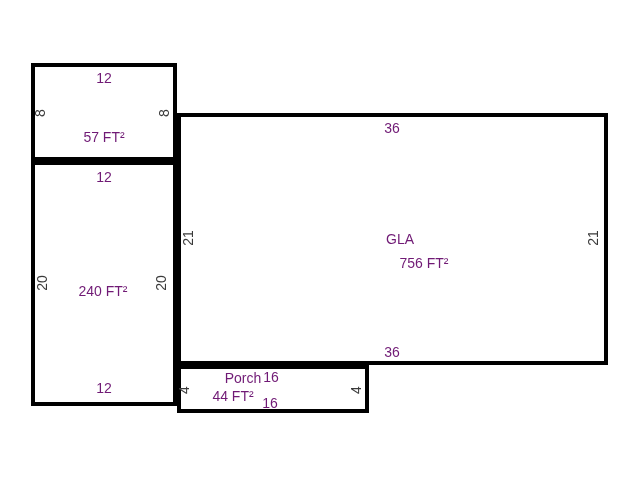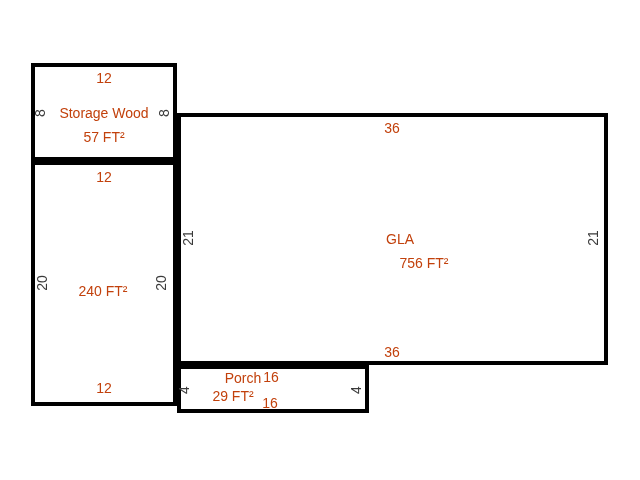--- a/index.html
+++ b/index.html
@@ -24,21 +24,21 @@
   .room-storage { left: 31px; top: 63px;  width: 146px; height: 98px;  }
   .room-fin     { left: 31px; top: 161px; width: 146px; height: 245px; }
   .room-gla     { left: 177px; top: 113px; width: 431px; height: 252px; }
   .room-porch   { left: 177px; top: 365px; width: 192px; height: 48px;  }
 
   .label {
     position: absolute;
     transform: translate(-50%, -50%);
     font-size: 14px;
     line-height: 1;
-    color: #c2410c;
+    color: #701a75;
     white-space: nowrap;
     z-index: 2;
   }
   .vlabel {
     position: absolute;
     transform: translate(-50%, -50%) rotate(-90deg);
     font-size: 14px;
     line-height: 1;
     color: #3a3a3a;
     white-space: nowrap;
@@ -77,37 +77,36 @@
 
 <div class="canvas">
 
   <div class="room room-storage"></div>
   <div class="room room-fin"></div>
   <div class="room room-gla"></div>
   <div class="room room-porch"></div>
 
   <span class="label  l-st-top">12</span>
   <span class="vlabel l-st-left">8</span>
-  <span class="label  l-st-name">Storage Wood</span>
   <span class="vlabel l-st-right">8</span>
   <span class="label  l-st-area">57 FT²</span>
 
   <span class="label  l-fn-top">12</span>
   <span class="label  l-fn-area">240 FT²</span>
   <span class="vlabel l-fn-left">20</span>
   <span class="vlabel l-fn-right">20</span>
   <span class="label  l-fn-bottom">12</span>
 
   <span class="label  l-gl-top">36</span>
   <span class="vlabel l-gl-left">21</span>
   <span class="label  l-gl-name">GLA</span>
   <span class="label  l-gl-area">756 FT²</span>
   <span class="vlabel l-gl-right">21</span>
   <span class="label  l-gl-bottom">36</span>
 
   <span class="label  l-po-name">Porch</span>
   <span class="label  l-po-top">16</span>
-  <span class="label  l-po-area">29 FT²</span>
+  <span class="label  l-po-area">44 FT²</span>
   <span class="label  l-po-bottom">16</span>
   <span class="vlabel l-po-left">4</span>
   <span class="vlabel l-po-right">4</span>
 
 </div>
 
 </body></html>

